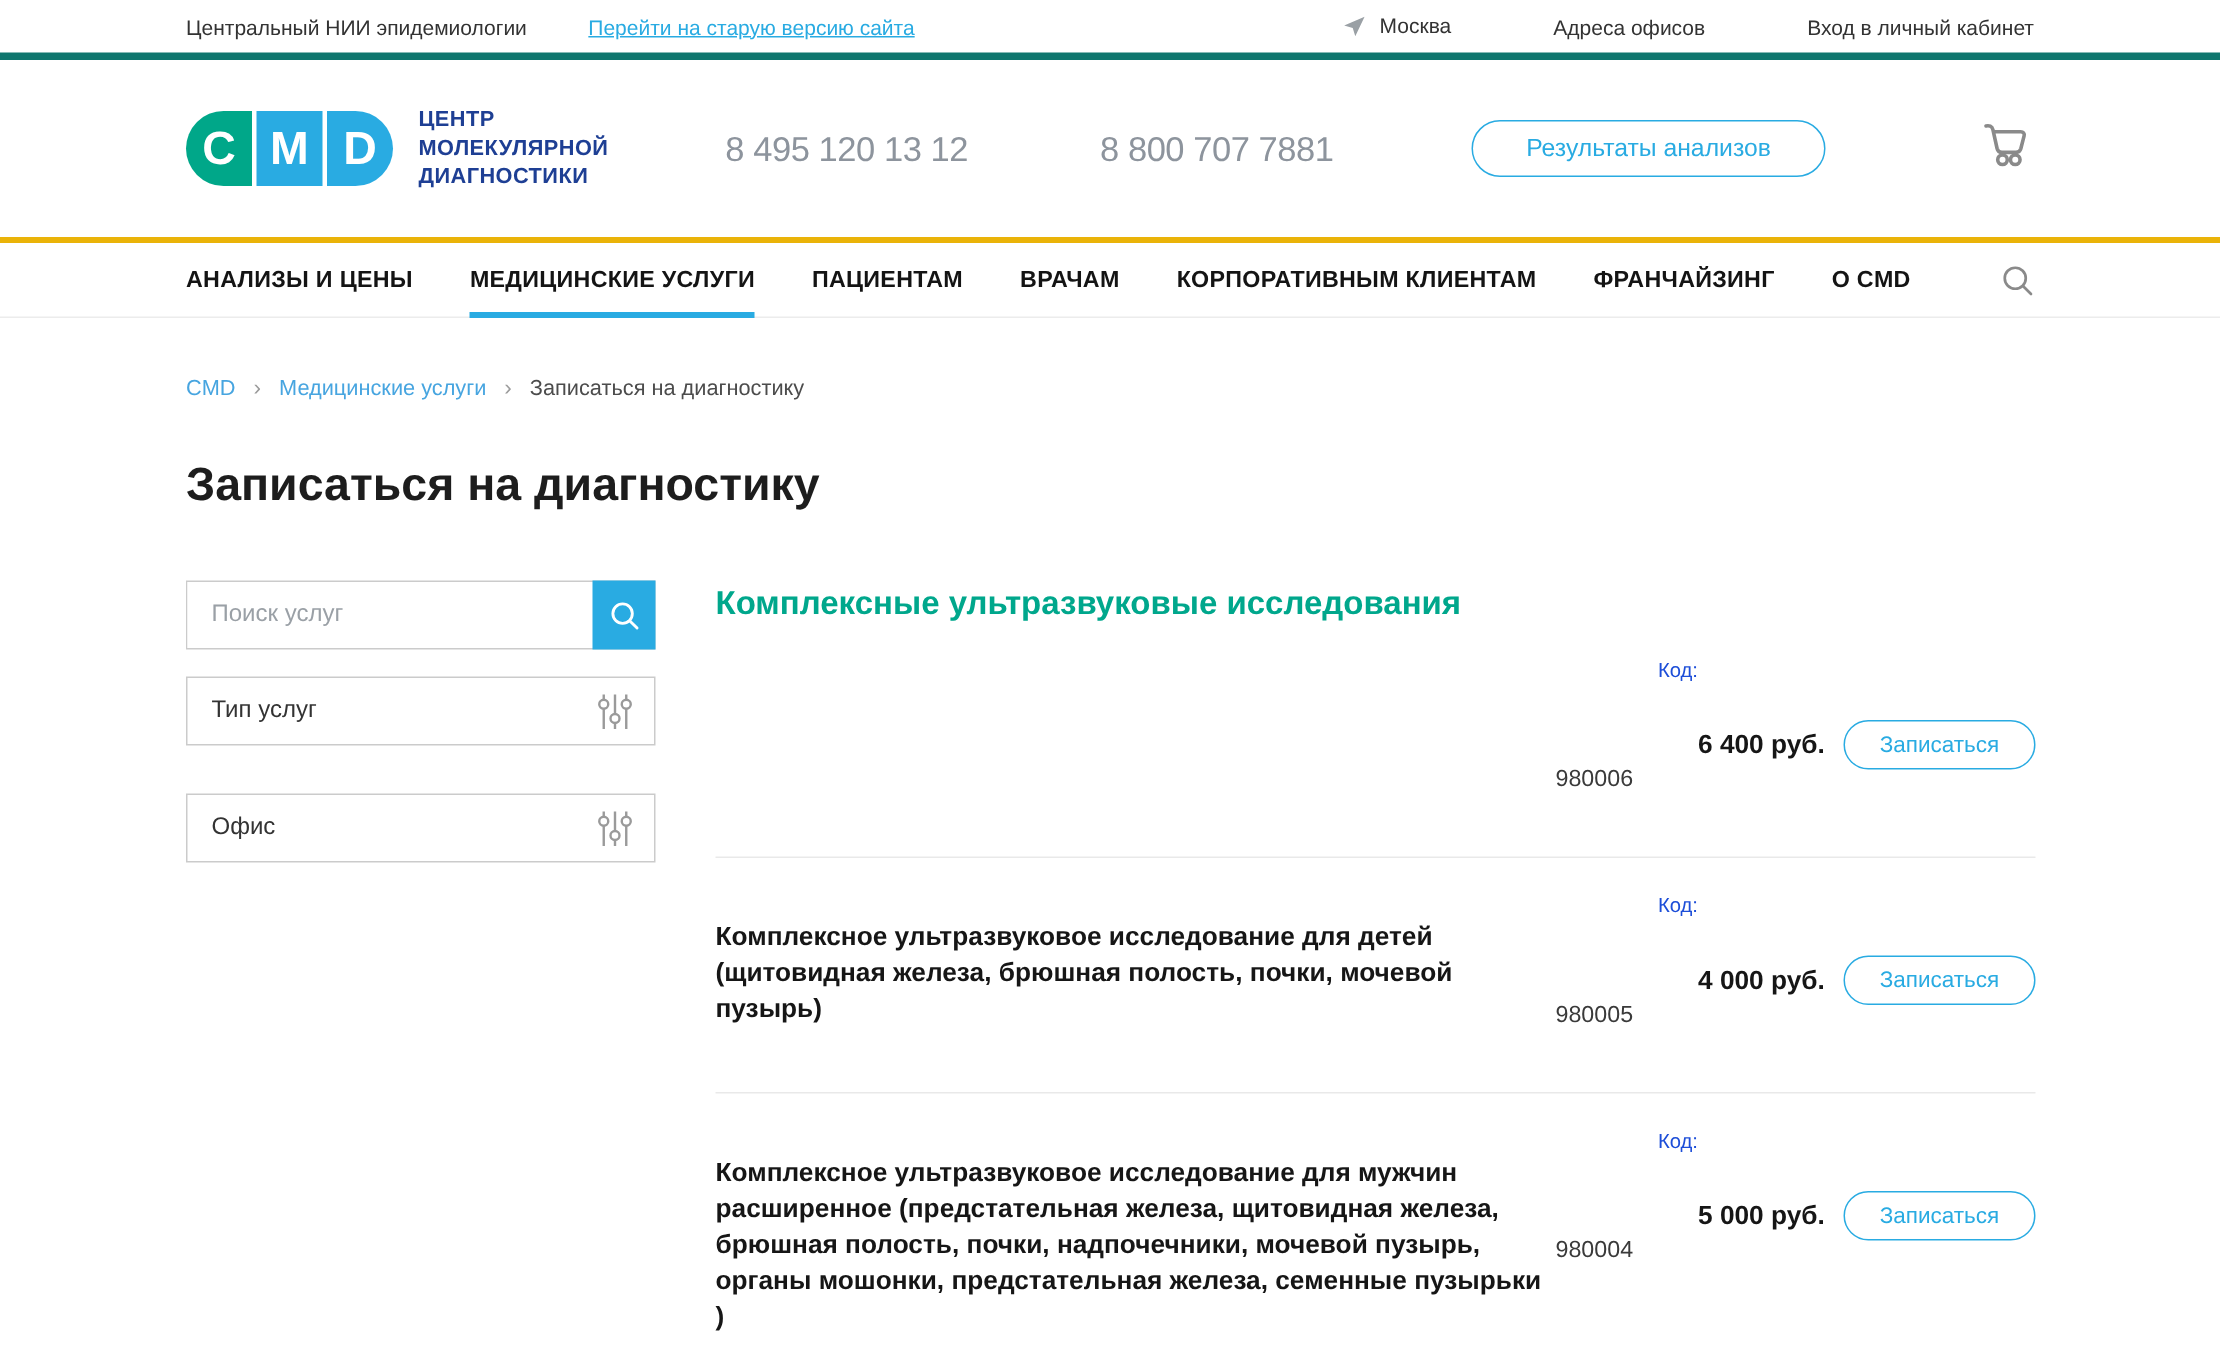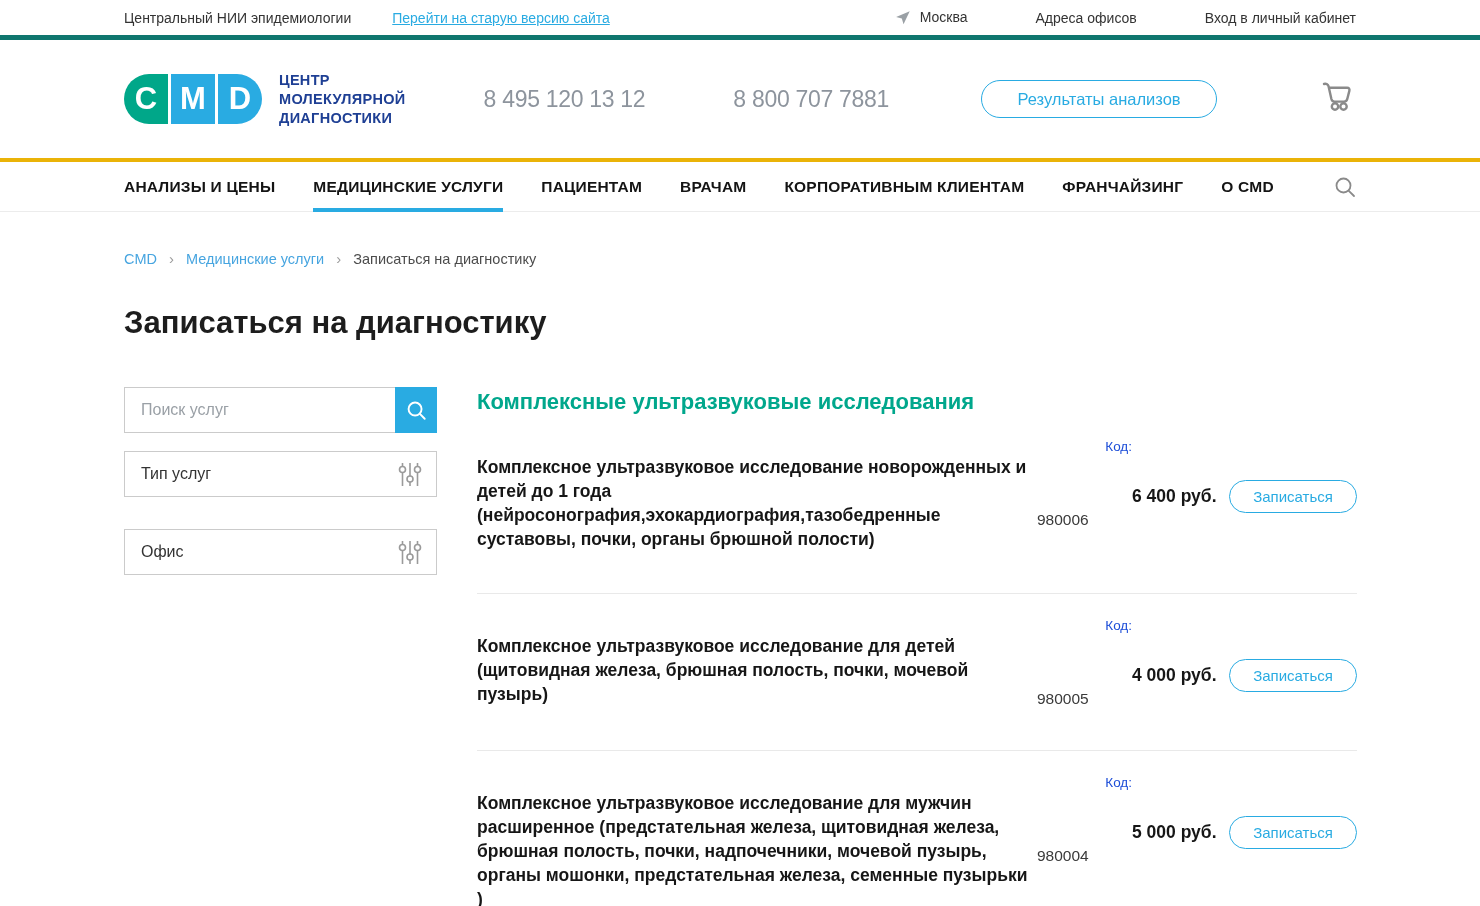--- a/index.html
+++ b/index.html
@@ -194,21 +194,20 @@
             <circle cx="12" cy="18" r="3"></circle>
             <circle cx="19.5" cy="8.5" r="3"></circle>
         </svg>
       </div>
     </div>
 
     <div class="main">
       <h2 class="section-title">Комплексные ультразвуковые исследования</h2>
 
       <div class="service-row">
-        <div class="service-title">Комплексное ультразвуковое исследование новорожденных и детей до 1 года (нейросонография,эхокардиография,тазобедренные суставовы, почки, органы брюшной полости)</div>
         <div class="row-right">
           <div class="code-label">Код:</div>
           <div class="code-value">980006</div>
           <div class="price">6 400 руб.</div>
           <button class="book-btn">Записаться</button>
         </div>
       </div>
 
       <div class="service-row">
         <div class="service-title">Комплексное ультразвуковое исследование для детей (щитовидная железа, брюшная полость, почки, мочевой пузырь)</div>

